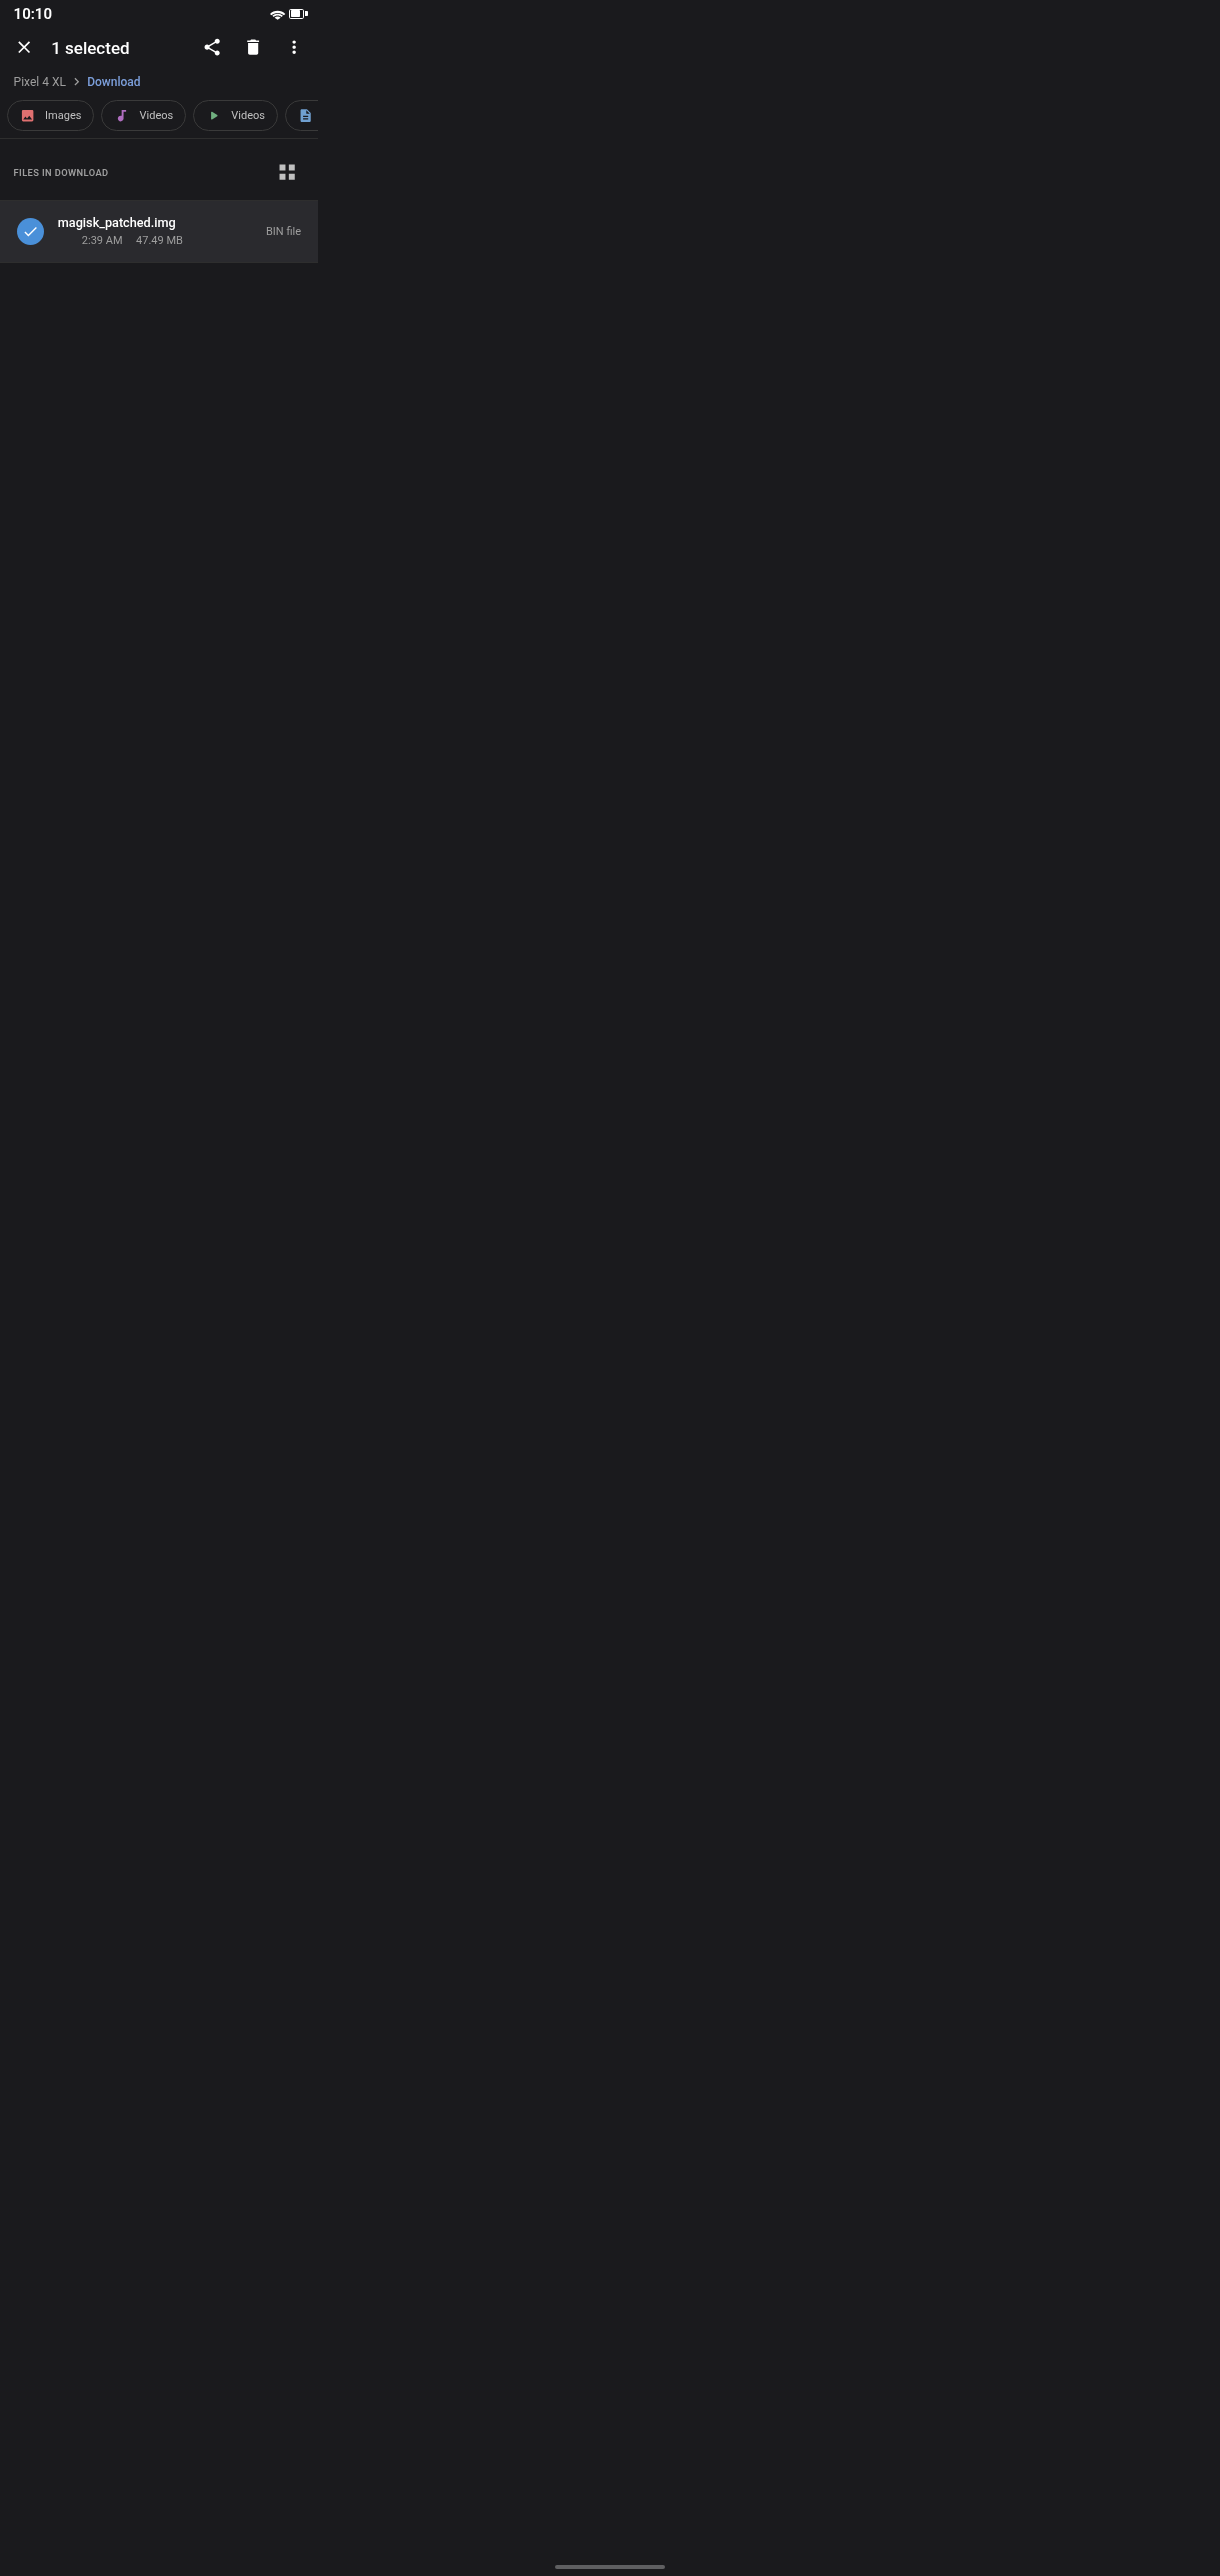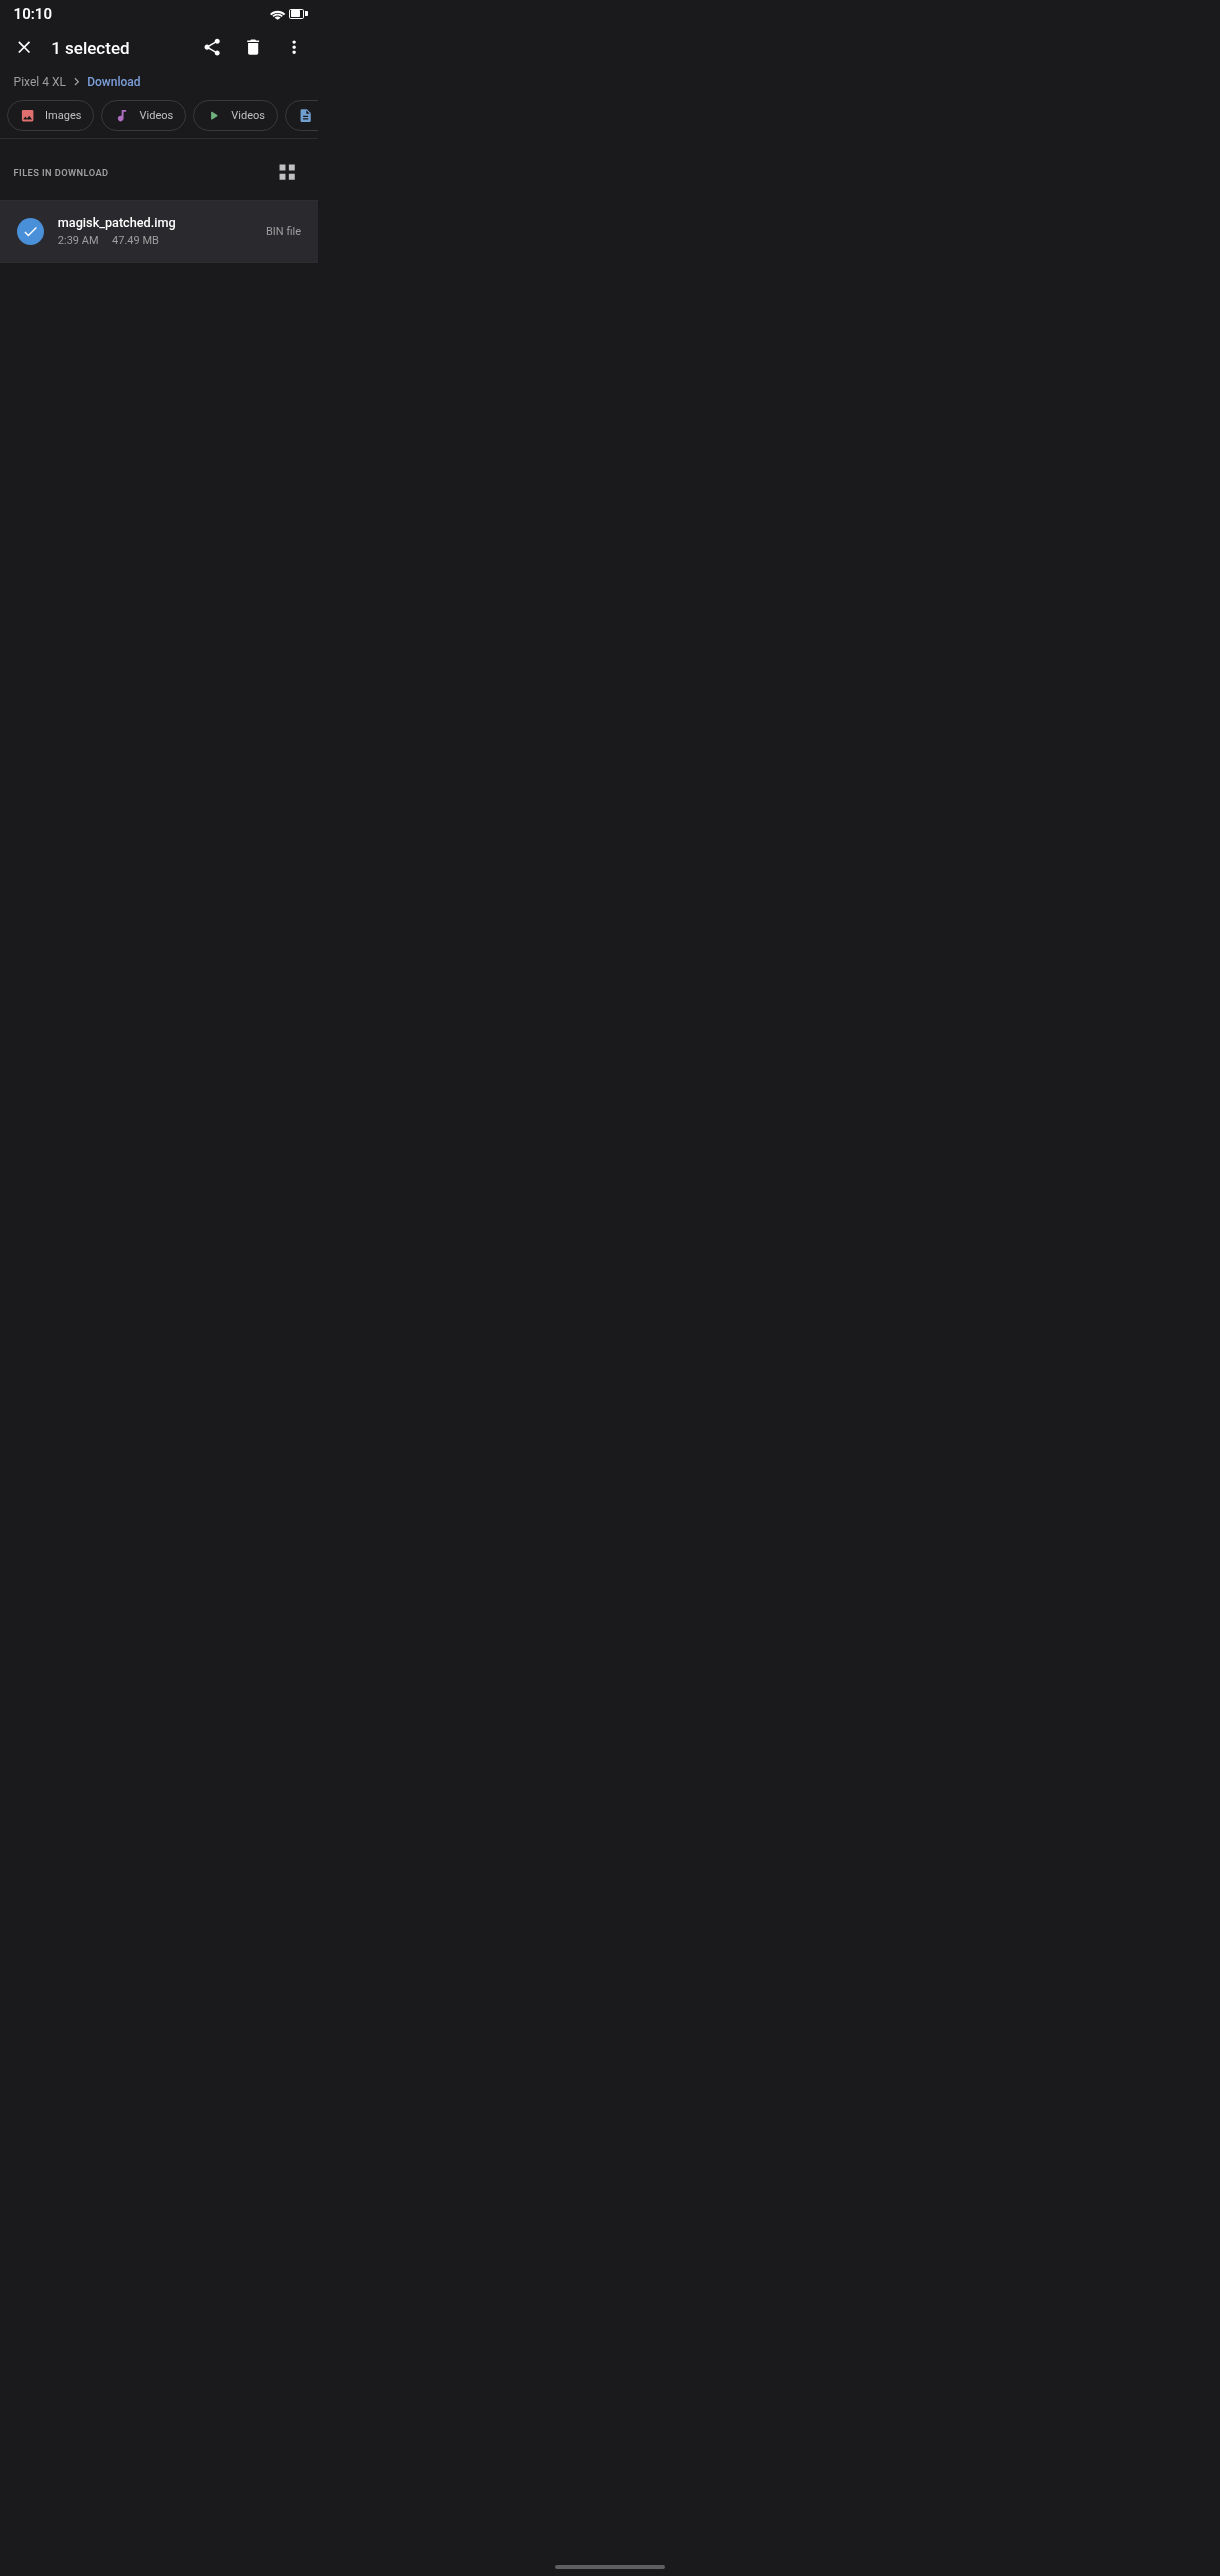--- a/index.html
+++ b/index.html
@@ -232,20 +232,21 @@
     }
 
     .file-meta {
       display: flex;
       gap: 13.6px;
     }
 
     .file-time {
       font-size: 11px;
       color: #9e9e9e;
+      margin-left: 24px;
     }
 
     .file-size {
       font-size: 11px;
       color: #9e9e9e;
     }
 
     .file-type {
       font-size: 11px;
       color: #9e9e9e;

